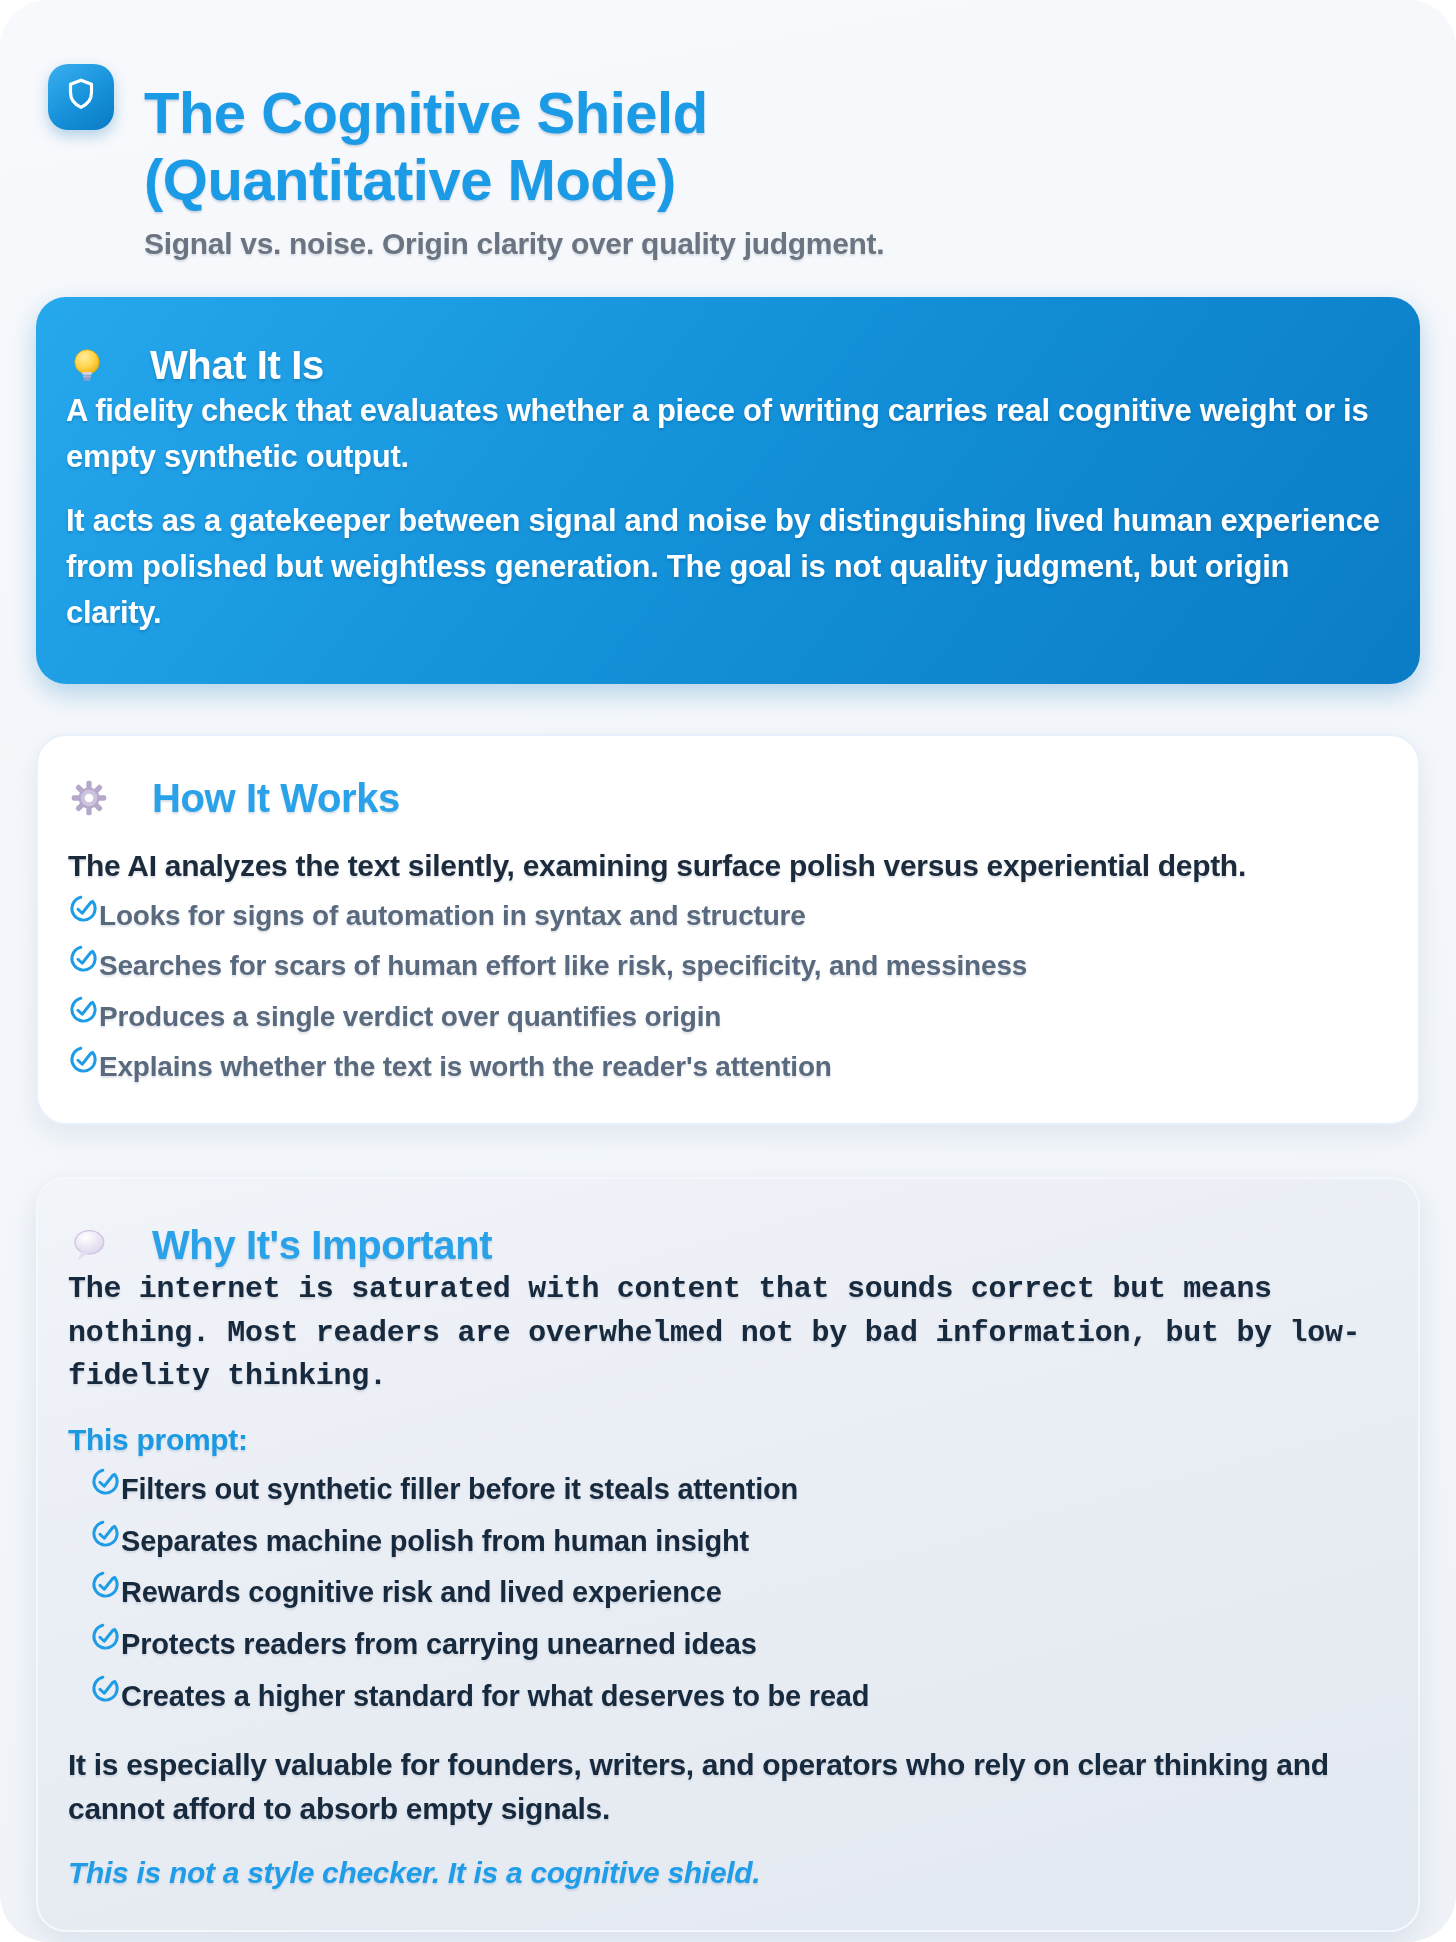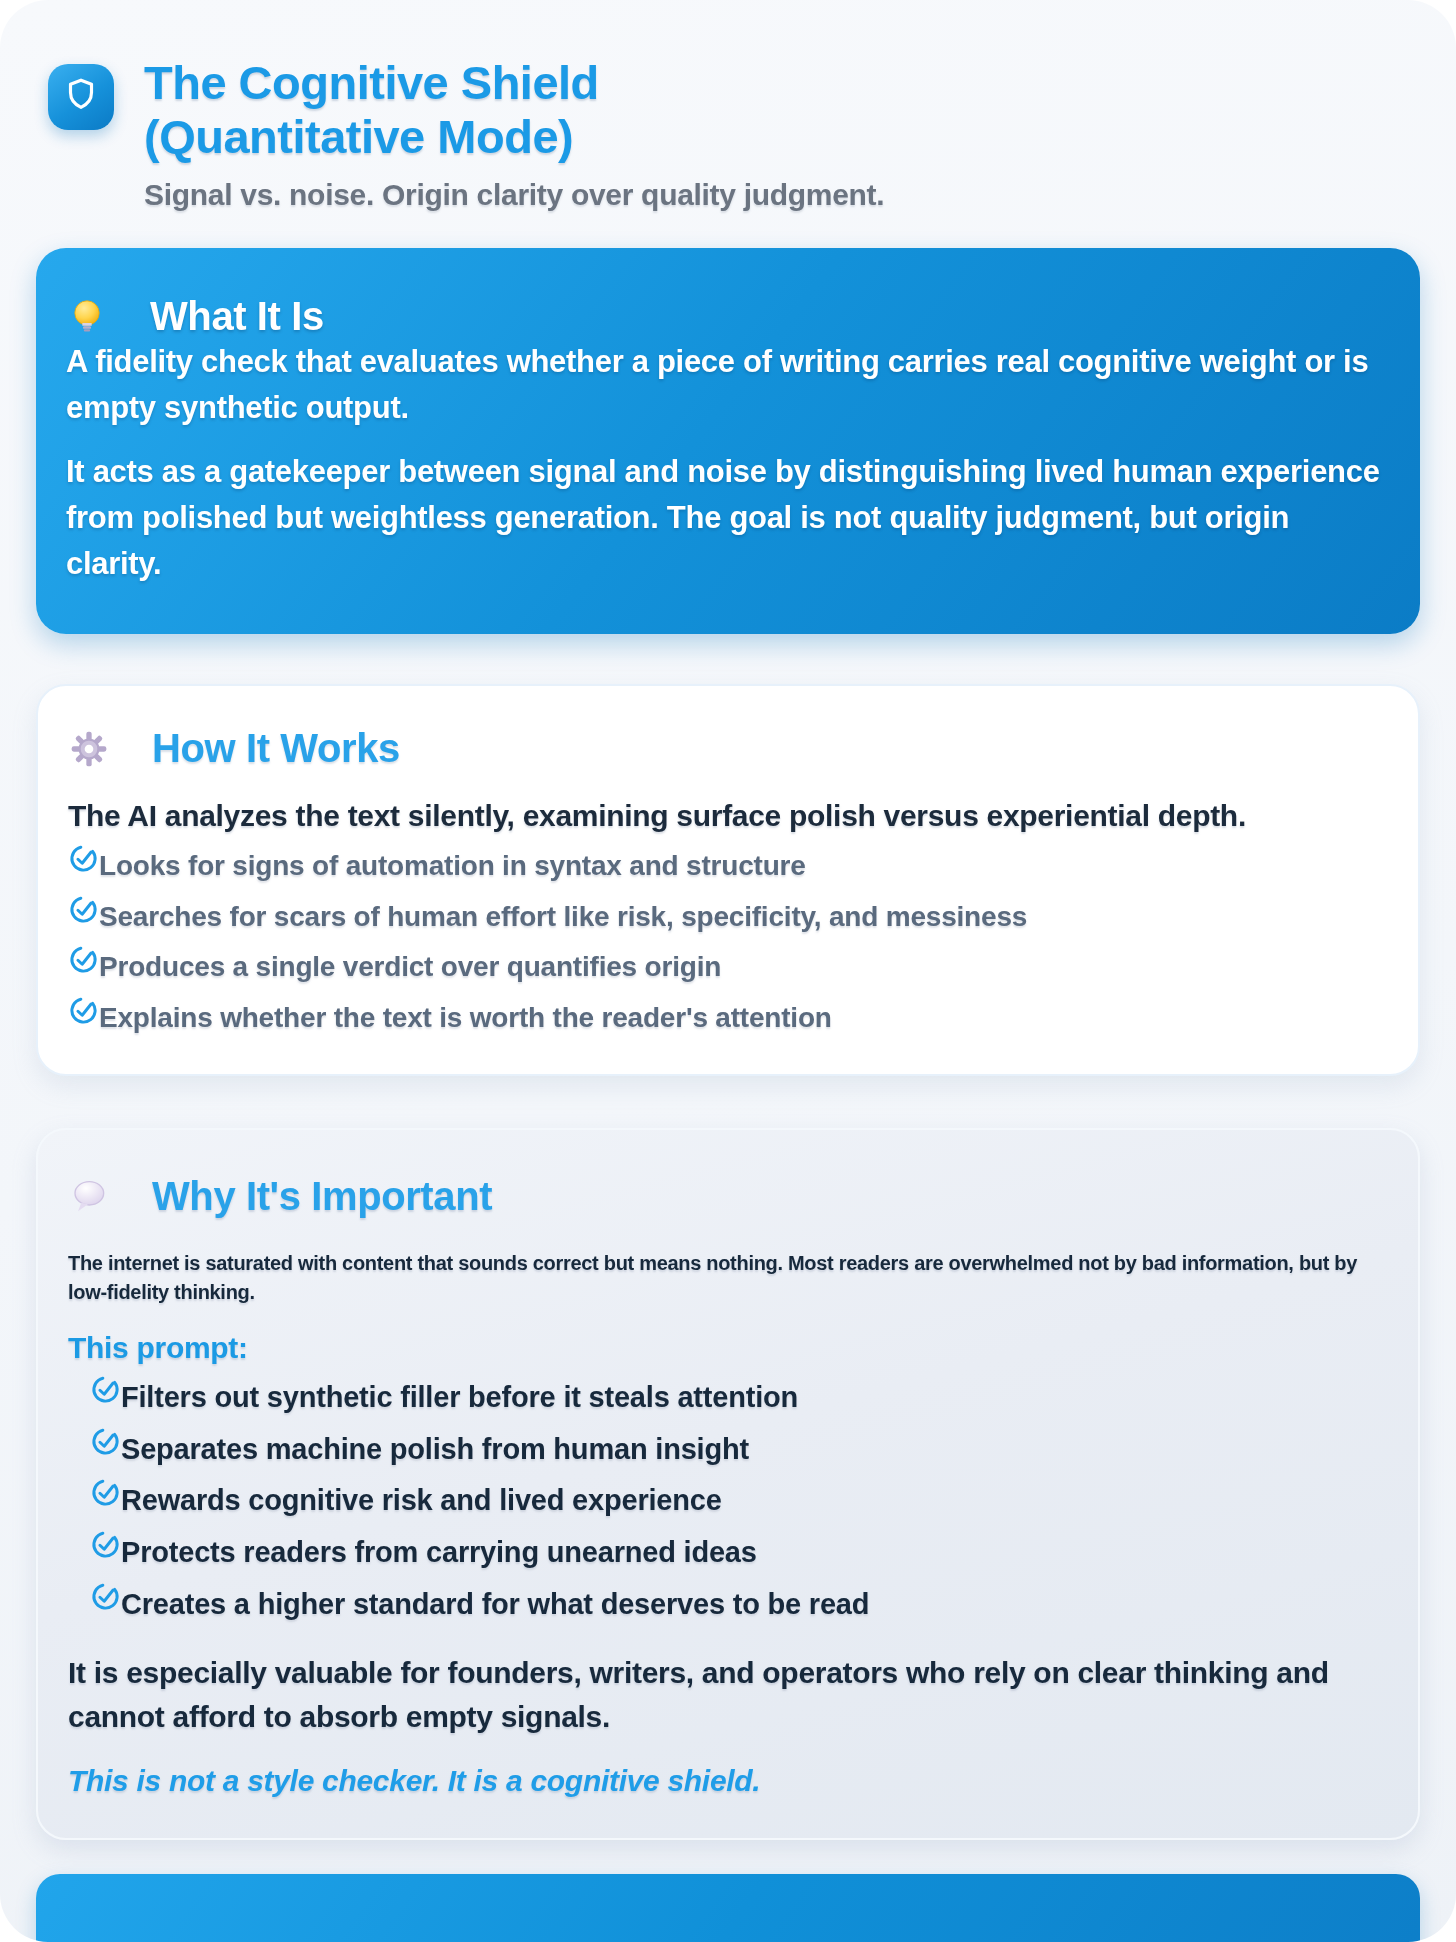--- a/index.html
+++ b/index.html
@@ -26,23 +26,24 @@
     width: 66px; height: 66px; flex: 0 0 66px;
     margin-top: 8px;
     border-radius: 20px;
     background: linear-gradient(145deg, #3ab0f0 0%, #1691da 55%, #0b7ac5 100%);
     display: flex; align-items: center; justify-content: center;
     box-shadow: 0 6px 14px rgba(20, 120, 190, 0.30);
   }
   .app-icon svg { width: 40px; height: 40px; }
   .title-block { display: flex; flex-direction: column; }
   .page-title {
-    font-size: 47px; line-height: 1.15; letter-spacing: -0.5px;
+    font-size: 58px; line-height: 1.15; letter-spacing: -0.5px;
     color: #1b9ae6;
     text-shadow: 0 2px 2px rgba(130, 150, 175, 0.35);
+    margin-top: 24px;
   }
   .page-subtitle {
     margin-top: 14px;
     font-size: 30px; letter-spacing: -0.3px;
     color: #6b7481;
     text-shadow: 0 2px 2px rgba(150, 160, 175, 0.30);
   }
 
   
   .card { border-radius: 30px; margin-top: 36px; padding: 38px 30px 42px 30px; }
@@ -96,25 +97,25 @@
   
   .card-why {
     margin-top: 52px;
     background: linear-gradient(165deg, #f1f4f9 0%, #e9edf4 45%, #e3e9f1 100%);
     border: 2px solid #f4f8fc;
     box-shadow: 0 10px 24px rgba(145, 165, 195, 0.22);
     padding: 44px 30px 40px 30px;
   }
   .card-why .section-title { color: #29a2e9; text-shadow: 0 2px 2px rgba(140, 155, 180, 0.35); }
   .why-par {
-    margin-top: 30px;
-    font-size: 20px; line-height: 1.45; letter-spacing: -0.3px;
+    font-size: 30px; line-height: 1.45; letter-spacing: -0.3px;
     color: #17293c;
     max-width: 1330px;
     text-shadow: 0 2px 2px rgba(160, 170, 190, 0.40);
+    font-family: Liberation Mono, monospace;
   }
   .prompt-label {
     margin-top: 24px;
     font-size: 30px; color: #1b9ae4; letter-spacing: -0.3px;
     text-shadow: 0 2px 2px rgba(140, 160, 185, 0.35);
   }
   .card-why .check-list { margin-top: 4px; padding-left: 22px; }
   .card-why .check-list li span.item-text { color: #17293c; font-size: 29px; }
   .why-closing {
     margin-top: 28px;

